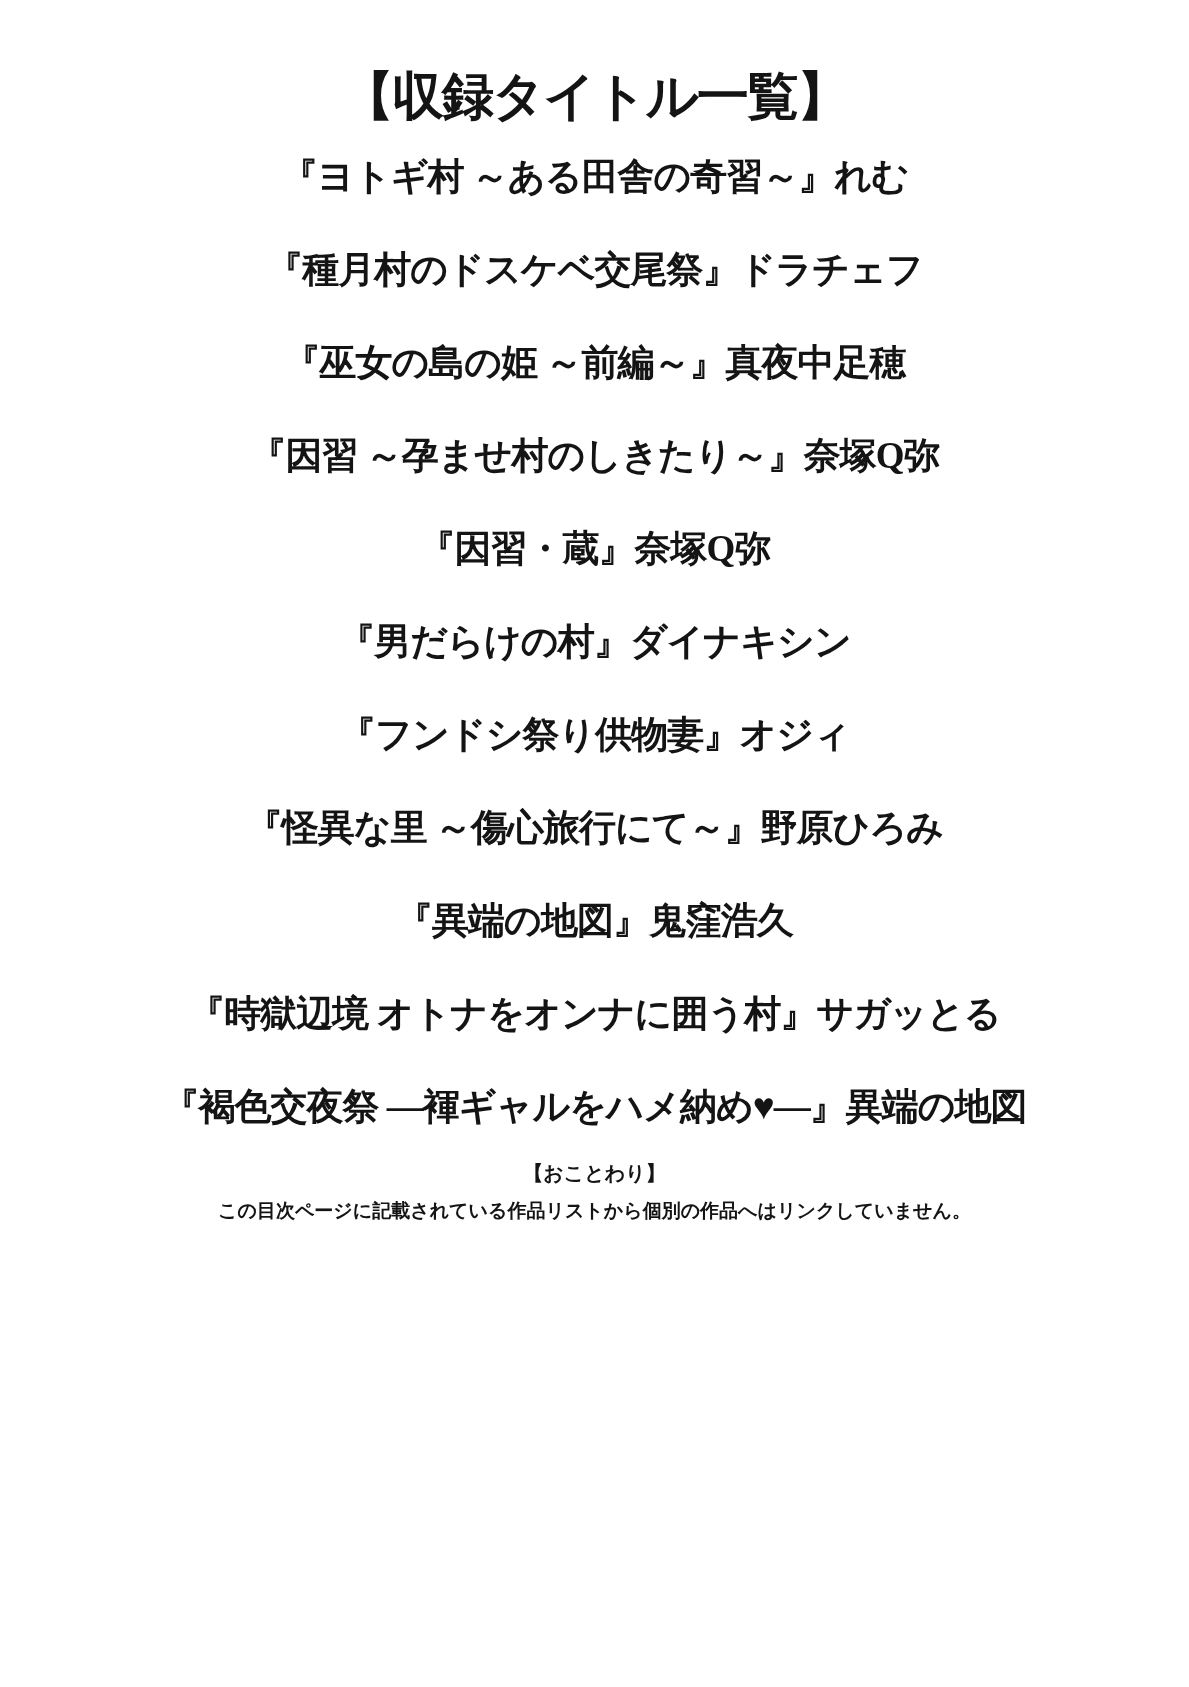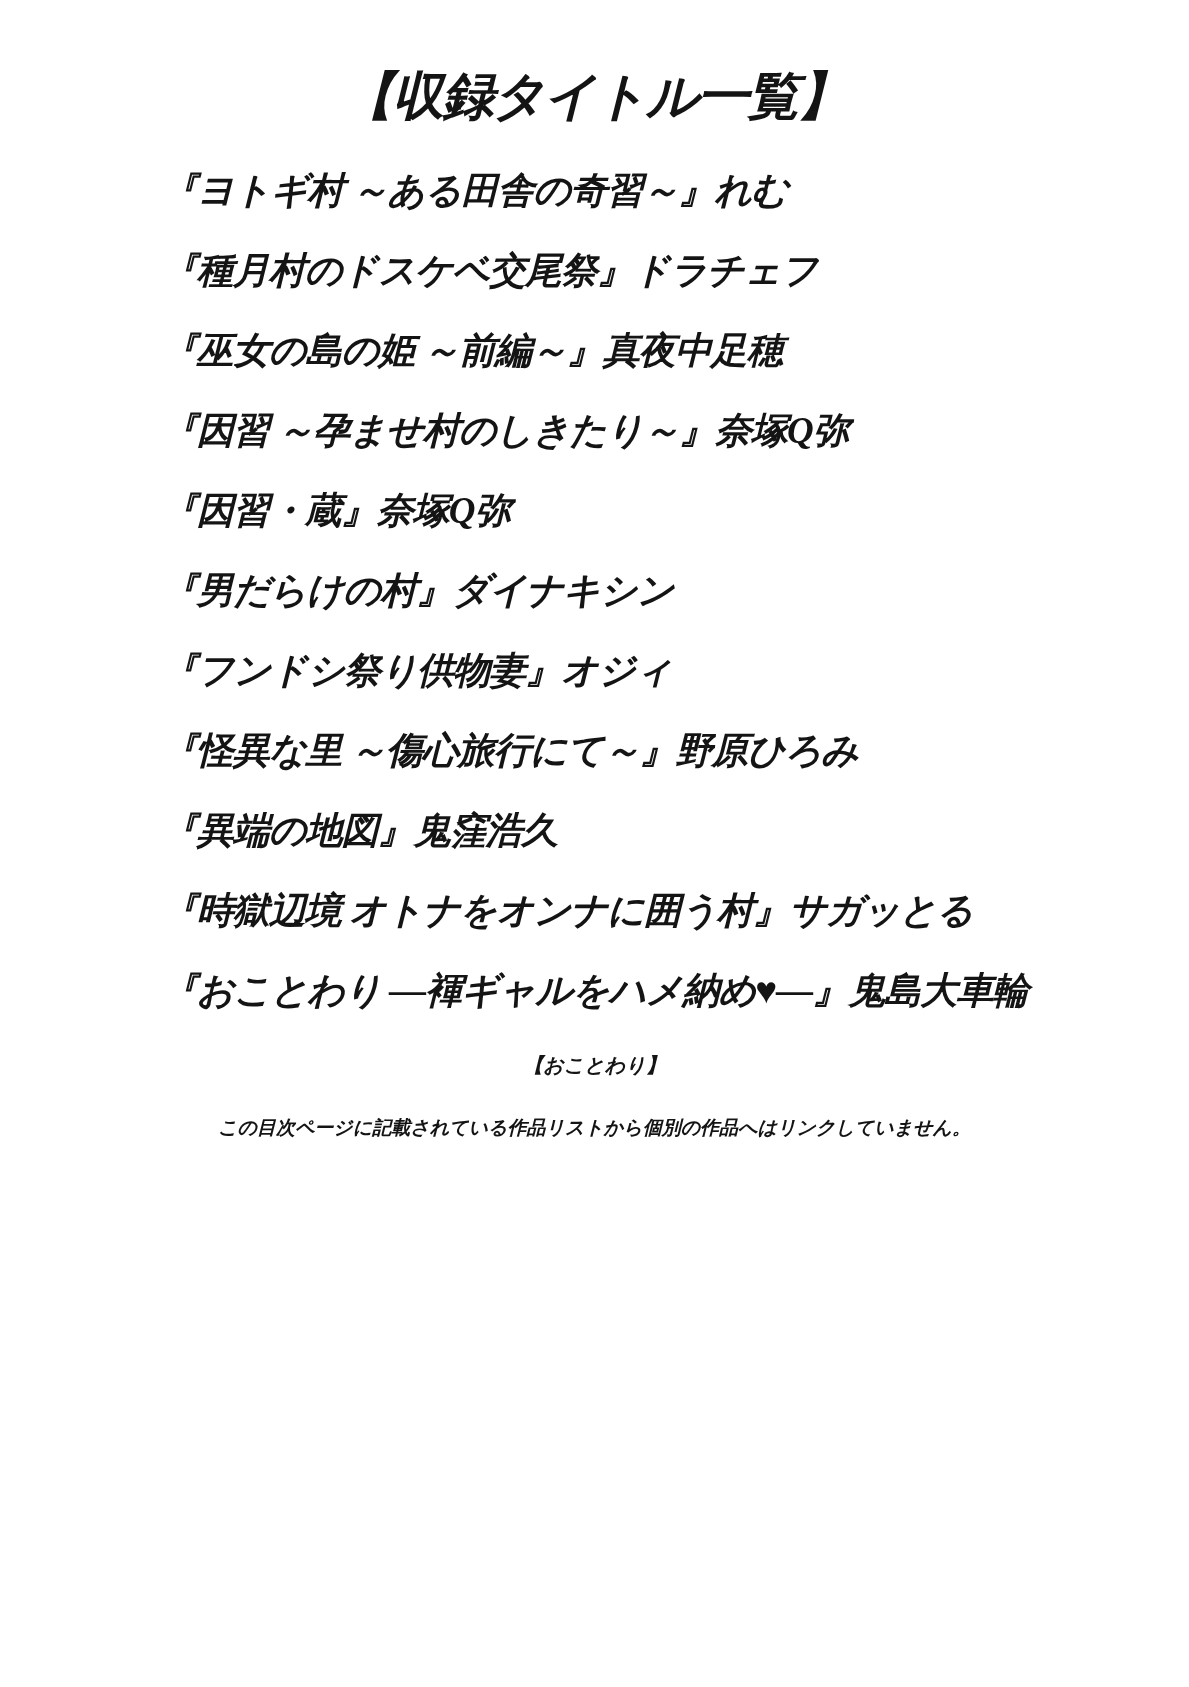--- a/index.html
+++ b/index.html
@@ -11,56 +11,54 @@
     position: relative;
     width: 975px;
     height: 1687px;
     margin: 0 auto;
     background: #ffffff;
     color: #141414;
     overflow: hidden;
     display: flex;
     flex-direction: column;
     align-items: center;
-    font-style: italic;
   }
   .title {
     margin: 64px 0 0 0;
     font-family: "Liberation Serif", "DejaVu Serif", serif;
     font-size: 52px;
     line-height: 1.25;
     font-weight: 700;
     letter-spacing: -2px;
     text-align: center;
     white-space: nowrap;
   }
   .toc {
-    margin-top: 38px;
+    margin-top: 24px;
     display: flex;
     flex-direction: column;
-    align-items: flex-start;
-    gap: 32px;
+    align-items: center;
+    gap: 45px;
   }
   .toc-item {
     font-family: "Liberation Serif", "DejaVu Serif", serif;
     font-size: 37px;
     line-height: 48px;
     font-weight: 700;
     letter-spacing: -1px;
     text-align: center;
     white-space: nowrap;
   }
   .notice {
-    margin-top: 36px;
+    margin-top: 28px;
     display: flex;
     flex-direction: column;
     align-items: center;
     font-family: "Liberation Sans", "DejaVu Sans", sans-serif;
     font-weight: 600;
-    gap: 25px;
   }
   .notice-heading {
     font-size: 20px;
     line-height: 28px;
     text-align: center;
   }
   .notice-line {
     margin-top: 5px;
     font-size: 19px;
     line-height: 38px;
@@ -79,21 +77,21 @@
     <div class="toc-item">『ヨトギ村 ～ある田舎の奇習～』れむ</div>
     <div class="toc-item">『種月村のドスケベ交尾祭』ドラチェフ</div>
     <div class="toc-item">『巫女の島の姫 ～前編～』真夜中足穂</div>
     <div class="toc-item">『因習 ～孕ませ村のしきたり～』奈塚Q弥</div>
     <div class="toc-item">『因習・蔵』奈塚Q弥</div>
     <div class="toc-item">『男だらけの村』ダイナキシン</div>
     <div class="toc-item">『フンドシ祭り供物妻』オジィ</div>
     <div class="toc-item">『怪異な里 ～傷心旅行にて～』野原ひろみ</div>
     <div class="toc-item">『異端の地図』鬼窪浩久</div>
     <div class="toc-item">『時獄辺境 オトナをオンナに囲う村』サガッとる</div>
-    <div class="toc-item">『おことわり ―褌ギャルをハメ納め♥―』鬼島大車輪</div>
+    <div class="toc-item">『褐色交夜祭 ―褌ギャルをハメ納め♥―』異端の地図</div>
   </div>
 
   <div class="notice">
     <div class="notice-heading">【おことわり】</div>
     <div class="notice-line">この目次ページに記載されている作品リストから個別の作品へはリンクしていません。</div>
   </div>
 
 </div>
 
 </body></html>

